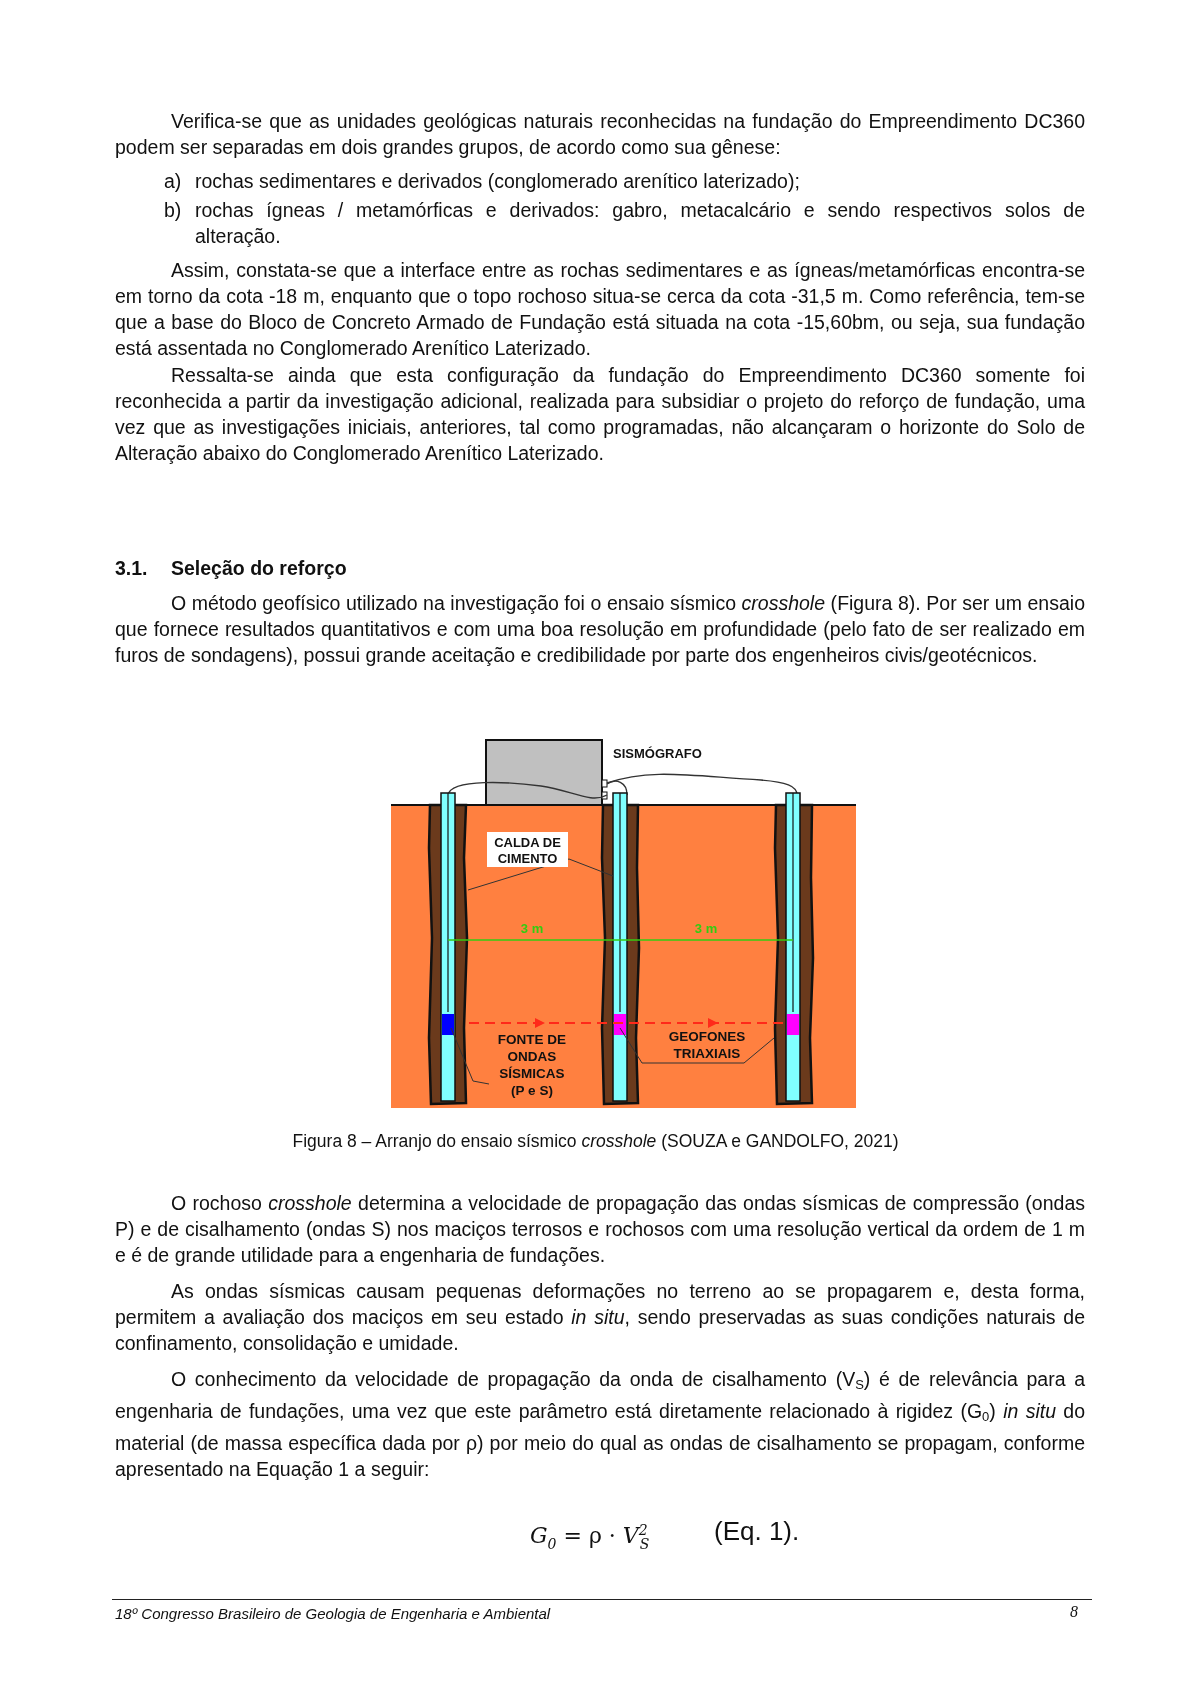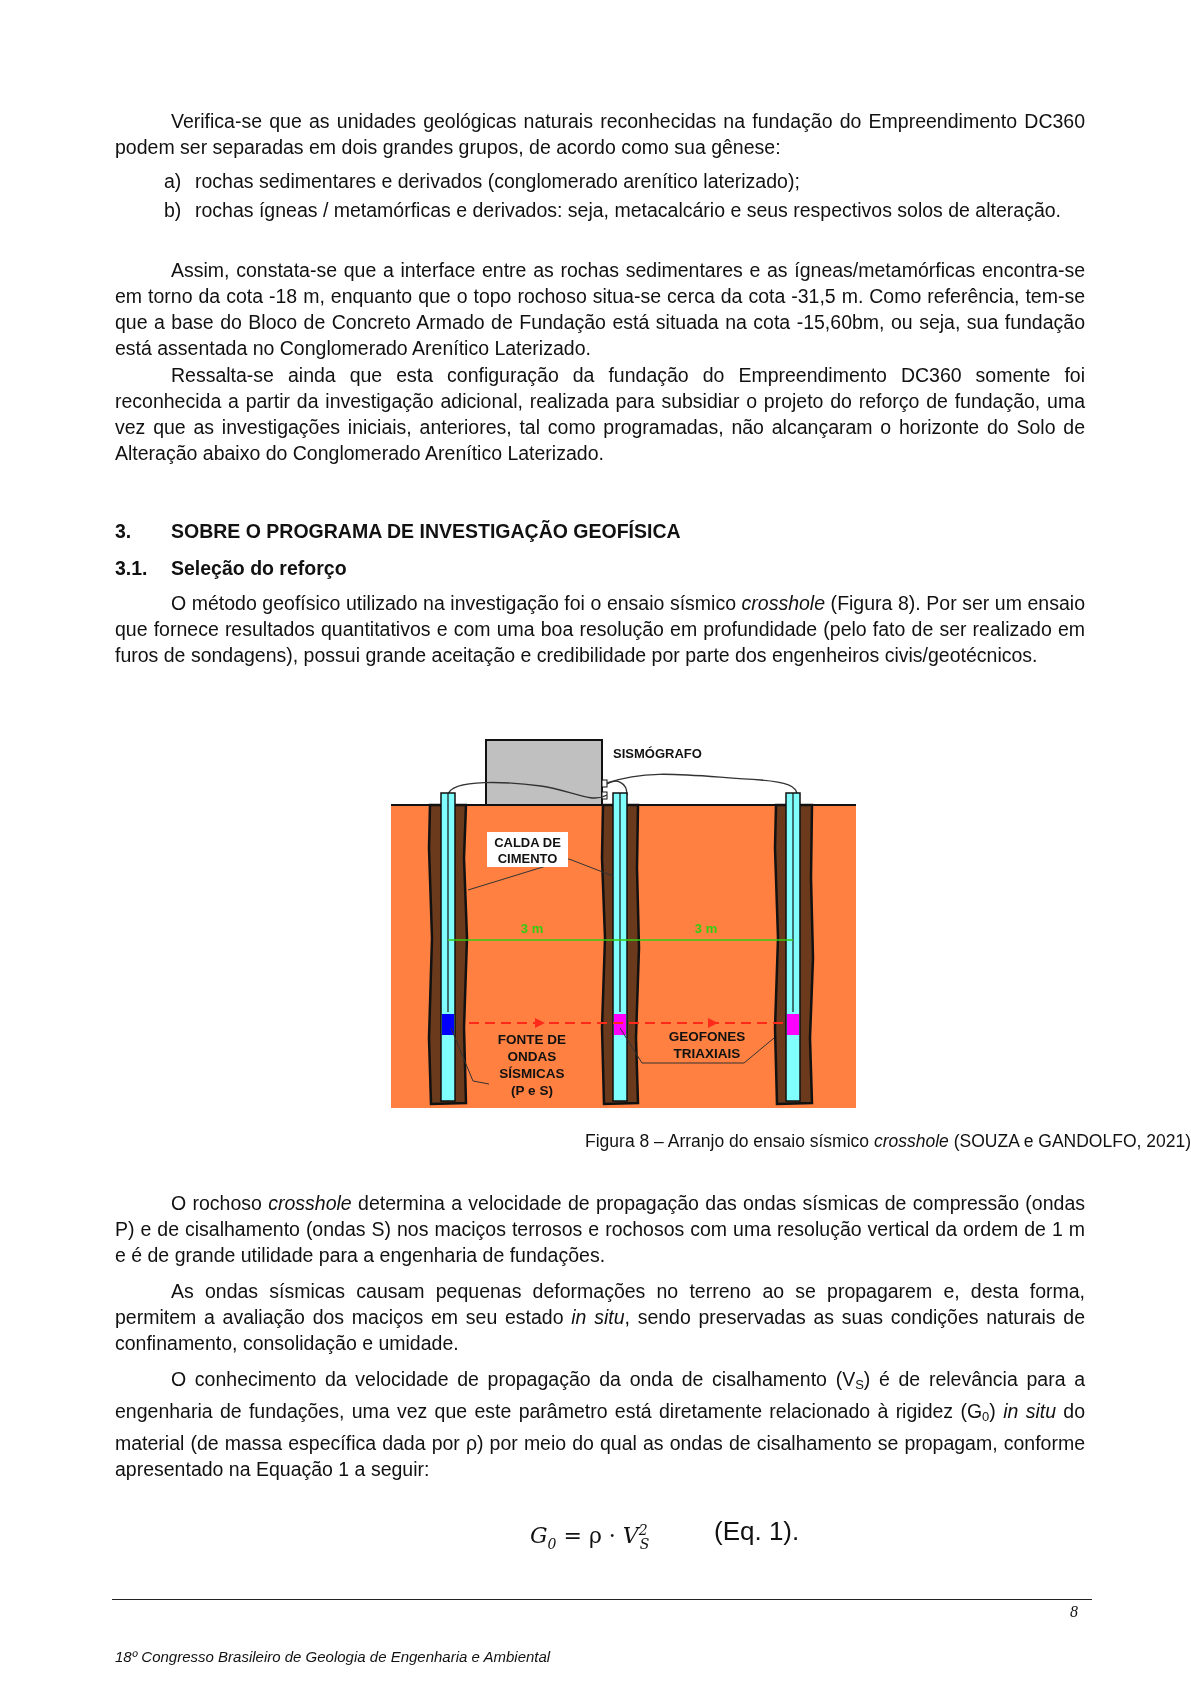--- a/index.html
+++ b/index.html
@@ -8,54 +8,51 @@
   .page { position: absolute; left: 0; top: 0; width: 1191px; height: 1680px; }
   .p { position: absolute; left: 115px; width: 970px; font-size: 19.5px; line-height: 26px;
        text-align: justify; text-align-last: left; margin: 0; }
   .indent { text-indent: 56px; }
   .list-item { position: absolute; left: 164px; width: 921px; font-size: 19.5px; line-height: 26px; text-align: justify; }
   .list-item .marker { position: absolute; left: 0; }
   .list-item .text { display: block; margin-left: 31px; }
   .h { position: absolute; left: 115px; font-weight: bold; font-size: 19.5px; line-height: 26px; }
   .h .num { display: inline-block; width: 56px; }
   .figure { position: absolute; left: 391px; top: 738px; width: 470px; height: 372px; }
-  .caption { position: absolute; left: 0; width: 1191px; top: 1130px; text-align: right; font-size: 17.5px; line-height: 22px; }
+  .caption { position: absolute; left: 0; width: 1191px; top: 1130px; text-align: center; font-size: 17.5px; line-height: 22px; }
   .eq { position: absolute; left: 530px; top: 1490px; font-family: "DejaVu Serif", serif; font-style: italic; font-size: 22px; margin-top: 32px; }
   .eq sub, .eq sup { font-size: 14px; }
   .eqnum { position: absolute; left: 714px; top: 1516px; font-size: 26px; }
   .footer-rule { position: absolute; left: 112px; top: 1599px; width: 980px; height: 1px; background: #222; }
-  .footer-left { position: absolute; left: 115px; top: 1605px; font-size: 15px; font-style: italic; margin-top: 43px; }
+  .footer-left { position: absolute; left: 115px; top: 1605px; font-size: 15px; font-style: italic; }
   .footer-right { position: absolute; left: 1070px; top: 1603px; font-size: 16px; font-style: italic; font-family: "Liberation Serif", serif; }
   b { font-weight: normal; }
   i { font-style: italic; }
   .sub { font-size: 13px; vertical-align: -3px; }
 </style>
 </head>
 <body>
 
 <div class="page">
 
   <p class="p indent" style="top:108px;">Verifica-se que as unidades geológicas naturais reconhecidas na fundação do Empreendimento DC360 podem ser separadas em dois grandes grupos, de acordo como sua gênese:</p>
 
   <div class="list-item" style="top:168px;">
     <span class="marker">a)</span>
     <span class="text">rochas sedimentares e derivados (conglomerado arenítico laterizado);</span>
   </div>
   <div class="list-item" style="top:197px;">
     <span class="marker">b)</span>
-    <span class="text">rochas ígneas / metamórficas e derivados: seja, metacalcário e seus respectivos solos de alteração.</span>
+    <span class="text">rochas ígneas / metamórficas e derivados: gabro, metacalcário e sendo respectivos solos de alteração.</span>
   </div>
 
   <p class="p indent" style="top:257px;">Assim, constata-se que a interface entre as rochas sedimentares e as ígneas/metamórficas encontra-se em torno da cota -18 m, enquanto que o topo rochoso situa-se cerca da cota -31,5 m. Como referência, tem-se que a base do Bloco de Concreto Armado de Fundação está situada na cota -15,60bm, ou seja, sua fundação está assentada no Conglomerado Arenítico Laterizado.</p>
 
   <p class="p indent" style="top:362px;">Ressalta-se ainda que esta configuração da fundação do Empreendimento DC360 somente foi reconhecida a partir da investigação adicional, realizada para subsidiar o projeto do reforço de fundação, uma vez que as investigações iniciais, anteriores, tal como programadas, não alcançaram o horizonte do Solo de Alteração abaixo do Conglomerado Arenítico Laterizado.</p>
 
-  <div class="h" style="top:518px;">
-    <span class="num">3.</span><span>SOBRE O PROGRAMA DE INVESTIGAÇÃO GEOFÍSICA</span>
-  </div>
   <div class="h" style="top:555px;">
     <span class="num">3.1.</span><span>Seleção do reforço</span>
   </div>
 
   <p class="p indent" style="top:590px;"><span>O método geofísico utilizado na investigação foi o ensaio sísmico </span><i>crosshole</i><span> (</span><b>Figura 8</b><span>). Por ser um ensaio que fornece resultados quantitativos e com uma boa resolução em profundidade (pelo fato de ser realizado em furos de sondagens), possui grande aceitação e credibilidade por parte dos engenheiros civis/geotécnicos.</span></p>
 
   <div class="figure">
     <svg width="470" height="372" viewBox="0 0 470 372" xmlns="http://www.w3.org/2000/svg">
 
       <rect x="0" y="67" width="465" height="303" fill="#ff8040"></rect>

